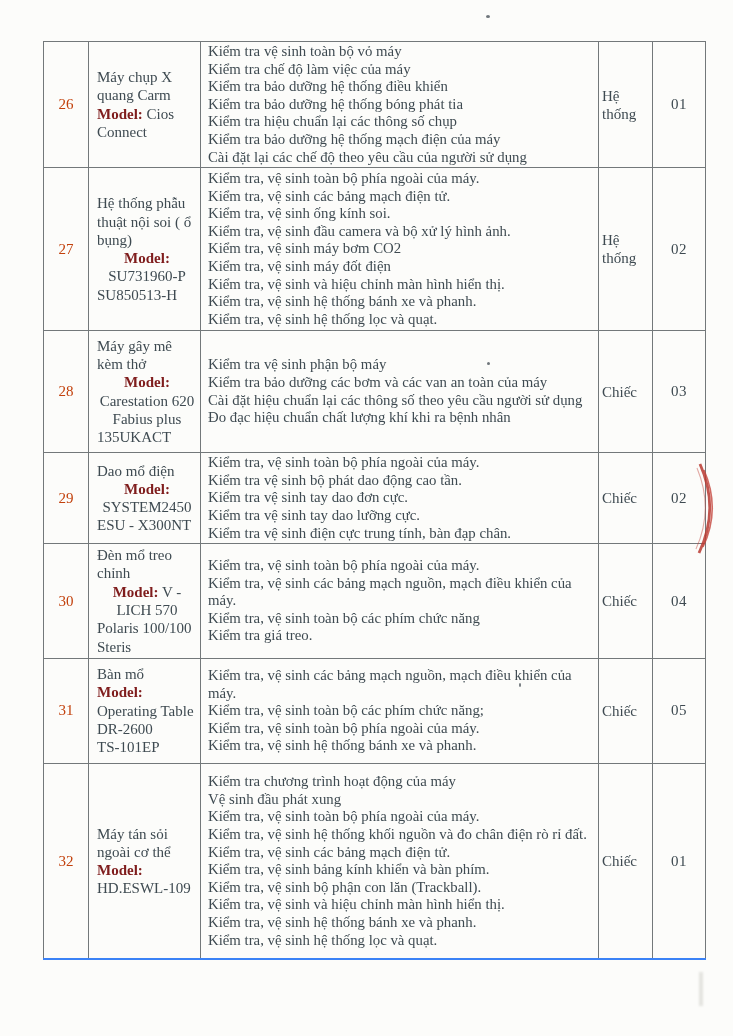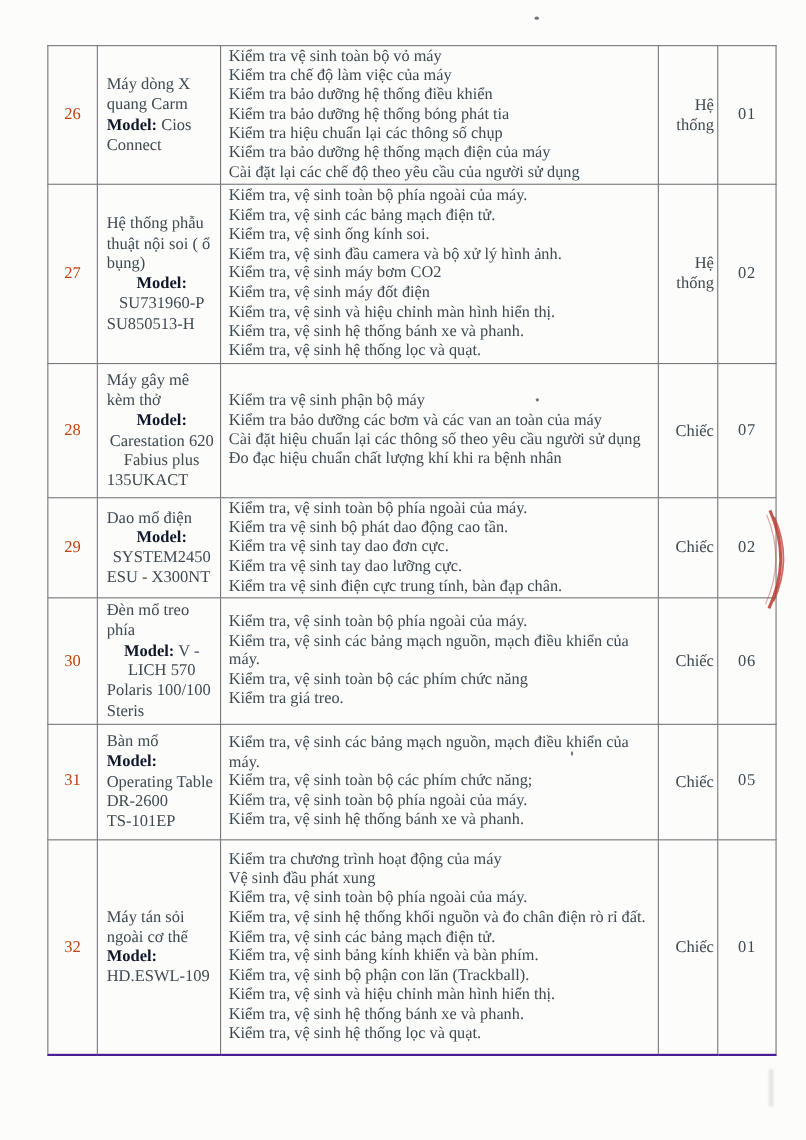--- a/index.html
+++ b/index.html
@@ -14,29 +14,29 @@
   .doc-table td{
     border:1px solid #73787a;vertical-align:middle;overflow:hidden;
   }
   .doc-table tbody tr:nth-child(1){height:126px;}
   .doc-table tbody tr:nth-child(2){height:163px;}
   .doc-table tbody tr:nth-child(3){height:122px;}
   .doc-table tbody tr:nth-child(4){height:85px;}
   .doc-table tbody tr:nth-child(5){height:107px;}
   .doc-table tbody tr:nth-child(6){height:105px;}
   .doc-table tbody tr:nth-child(7){height:196px;}
-  .doc-table tbody tr:last-child td{border-bottom:2px solid #4c1d95;}
+  .doc-table tbody tr:last-child td{border-bottom:2px solid #3b82f6;}
   td.c-num{text-align:center;font-size:15px;color:#c2410c;}
   td.c-equip{padding:2px 3px 2px 8px;}
   td.c-tasks{padding:1px 4px 1px 7px;margin-top:32px;}
-  td.c-unit{text-align:right;font-size:15px;line-height:18px;padding:0 3px;}
+  td.c-unit{text-align:left;font-size:15px;line-height:18px;padding:0 3px;}
   td.c-qty{text-align:center;font-size:15px;letter-spacing:.5px;}
   .eq-line{font-size:15px;line-height:18.3px;white-space:nowrap;}
   .eq-line.center{text-align:center;}
-  .eq-line b{font-weight:bold;color:#0f172a;}
+  .eq-line b{font-weight:bold;color:#7f1d1d;}
   .task-line{font-size:14.8px;line-height:17.6px;}
   .red-mark{position:absolute;left:694px;top:461px;width:30px;height:96px;pointer-events:none;}
   .speck{position:absolute;border-radius:50%;background:#6f767b;}
   .speck.s1{left:486px;top:15px;width:4px;height:3px;}
   .speck.s2{left:487px;top:362px;width:3px;height:3px;}
   .speck.s3{left:519px;top:683px;width:2px;height:4px;}
   .smudge{position:absolute;left:699px;top:972px;width:4px;height:34px;background:#e4e4e0;filter:blur(1px);}
 </style>
 </head>
 <body>
@@ -54,21 +54,21 @@
       <col style="width:112px">
       <col style="width:398px">
       <col style="width:54px">
       <col style="width:53px">
     </colgroup>
     <tbody>
         <tr>
     <td class="c-num">26</td>
     <td class="c-equip">
       <div>
-              <div class="eq-line">Máy dòng X</div>
+              <div class="eq-line">Máy chụp X</div>
               <div class="eq-line">quang Carm</div>
               <div class="eq-line"><b>Model:</b> Cios</div>
               <div class="eq-line">Connect</div>
             </div>
     </td>
     <td class="c-tasks">
       <div>
               <div class="task-line">Kiểm tra vệ sinh toàn bộ vỏ máy</div>
               <div class="task-line">Kiểm tra chế độ làm việc của máy</div>
               <div class="task-line">Kiểm tra bảo dưỡng hệ thống điều khiển</div>
@@ -123,21 +123,21 @@
     </td>
     <td class="c-tasks">
       <div>
               <div class="task-line">Kiểm tra vệ sinh phận bộ máy</div>
               <div class="task-line">Kiểm tra bảo dưỡng các bơm và các van an toàn của máy</div>
               <div class="task-line">Cài đặt hiệu chuẩn lại các thông số theo yêu cầu người sử dụng</div>
               <div class="task-line">Đo đạc hiệu chuẩn chất lượng khí khi ra bệnh nhân</div>
             </div>
     </td>
     <td class="c-unit">Chiếc</td>
-    <td class="c-qty">07</td>
+    <td class="c-qty">03</td>
   </tr>
         <tr>
     <td class="c-num">29</td>
     <td class="c-equip">
       <div>
               <div class="eq-line">Dao mổ điện</div>
               <div class="eq-line center"><b>Model:</b></div>
               <div class="eq-line center">SYSTEM2450</div>
               <div class="eq-line">ESU - X300NT</div>
             </div>
@@ -152,37 +152,37 @@
             </div>
     </td>
     <td class="c-unit">Chiếc</td>
     <td class="c-qty">02</td>
   </tr>
         <tr>
     <td class="c-num">30</td>
     <td class="c-equip">
       <div>
               <div class="eq-line">Đèn mổ treo</div>
-              <div class="eq-line">phía</div>
+              <div class="eq-line">chỉnh</div>
               <div class="eq-line center"><b>Model:</b> V -</div>
               <div class="eq-line center">LICH 570</div>
               <div class="eq-line">Polaris 100/100</div>
               <div class="eq-line">Steris</div>
             </div>
     </td>
     <td class="c-tasks">
       <div>
               <div class="task-line">Kiểm tra, vệ sinh toàn bộ phía ngoài của máy.</div>
               <div class="task-line">Kiểm tra, vệ sinh các bảng mạch nguồn, mạch điều khiển của máy.</div>
               <div class="task-line">Kiểm tra, vệ sinh toàn bộ các phím chức năng</div>
               <div class="task-line">Kiểm tra giá treo.</div>
             </div>
     </td>
     <td class="c-unit">Chiếc</td>
-    <td class="c-qty">06</td>
+    <td class="c-qty">04</td>
   </tr>
         <tr>
     <td class="c-num">31</td>
     <td class="c-equip">
       <div>
               <div class="eq-line">Bàn mổ</div>
               <div class="eq-line"><b>Model:</b></div>
               <div class="eq-line">Operating Table</div>
               <div class="eq-line">DR-2600</div>
               <div class="eq-line">TS-101EP</div>

